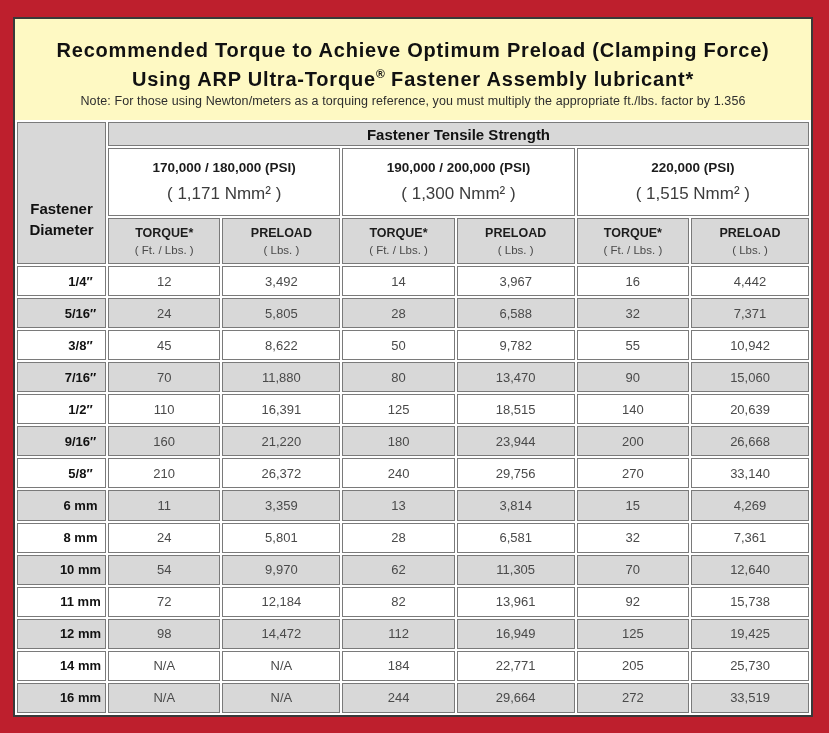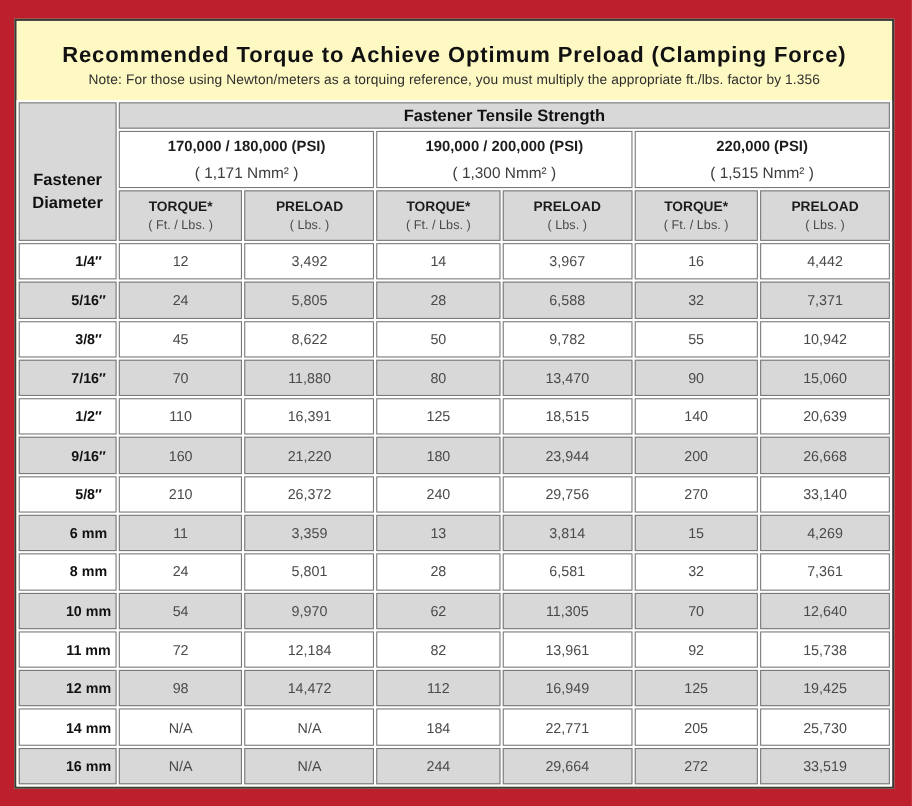--- a/index.html
+++ b/index.html
@@ -67,30 +67,30 @@
   }
   .tensile-cell {
     background: #d8d8d8;
     height: 24px;
     font-size: 15px;
     font-weight: bold;
     color: #111;
   }
   .psi-cell {
     background: #ffffff;
-    height: 52px;
+    height: 68px;
   }
   .psi-label {
     font-size: 13.5px;
     font-weight: bold;
     color: #1c1c1c;
     margin-bottom: 9px;
   }
   .nmm-label {
-    font-size: 14px;
+    font-size: 17px;
     font-weight: normal;
     color: #3c3c3c;
   }
   .sub-cell {
     background: #d8d8d8;
     height: 46px;
   }
   .sub-label {
     font-size: 12.5px;
     font-weight: bold;
@@ -117,20 +117,21 @@
   }
   tr.data-row.shaded th, tr.data-row.shaded td { background: #d8d8d8; }
 </style>
 </head>
 <body>
 
 <div class="panel">
 
   <div class="title-block">
     <div class="title-line">Recommended Torque to Achieve Optimum Preload (Clamping Force)</div>
+    <div class="title-line"><span>Using ARP Ultra-Torque</span><sup>®</sup><span> Fastener Assembly lubricant*</span></div>
     <div class="note-line">Note: For those using Newton/meters as a torquing reference, you must multiply the appropriate ft./lbs. factor by 1.356</div>
   </div>
 
   <table class="spec">
     <colgroup>
       <col style="width:11.4%">
       <col style="width:14.4%">
         <col style="width:15.1%">
       <col style="width:14.4%">
         <col style="width:15.1%">

